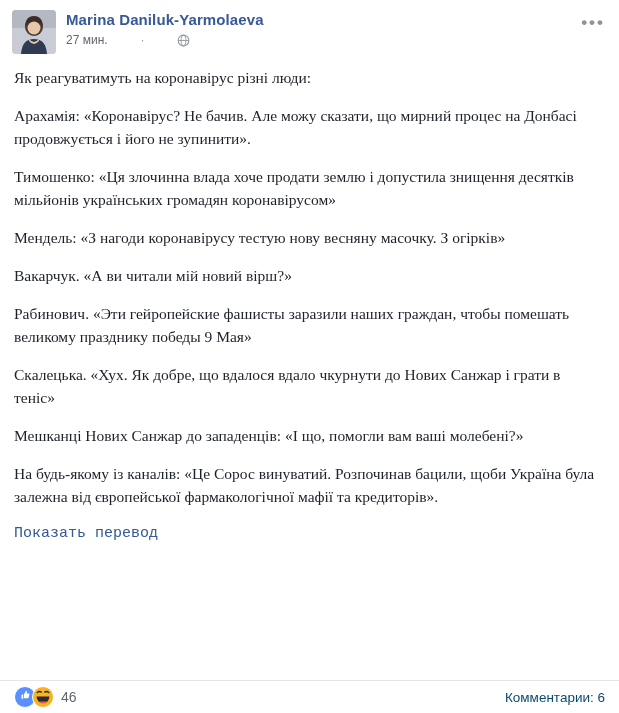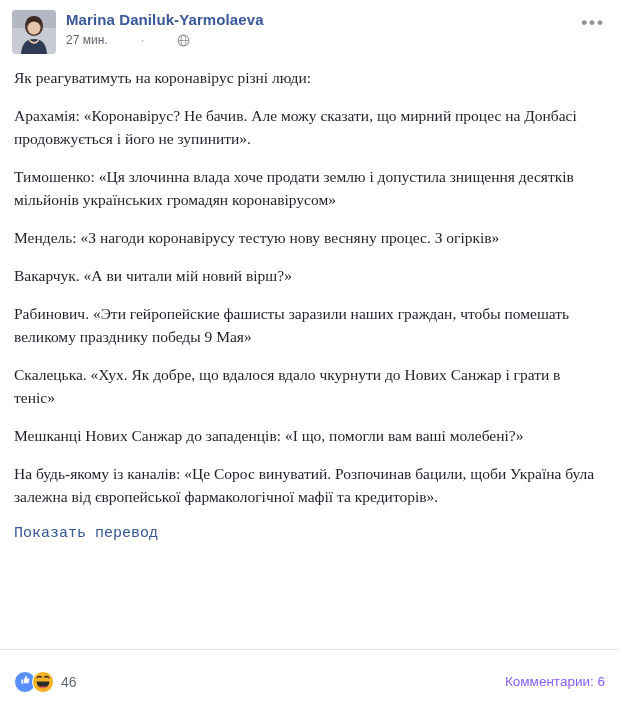--- a/index.html
+++ b/index.html
@@ -114,21 +114,21 @@
     font-family: Liberation Mono, monospace;
     margin-top: 2px;
     cursor: pointer;
   }
   
   .post-footer {
     position: absolute;
     left: 0;
     right: 0;
     bottom: 0;
-    height: 64px;
+    height: 33px;
     border-top: 1px solid #e5e5e5;
     display: flex;
     align-items: center;
     justify-content: space-between;
     padding: 0 14px;
     box-sizing: border-box;
   }
   .reactions {
     display: flex;
     align-items: center;
@@ -154,21 +154,21 @@
   .haha-badge {
     background: #f7b125;
     position: relative;
     overflow: hidden;
   }
   .count {
     color: #616770;
     font-size: 14px;
   }
   .comments-count {
-    color: #8b5cf6;
+    color: #0c4a6e;
     font-size: 13.5px;
   }
 </style>
 </head>
 <body>
 
 <div class="post">
 
   <div class="post-header">
 
@@ -201,21 +201,21 @@
       </div>
     </div>
 
     <div class="more-btn">•••</div>
   </div>
 
   <div class="post-body">
     <p>Як реагуватимуть на коронавірус різні люди:</p>
     <p>Арахамія: «Коронавірус? Не бачив. Але можу сказати, що мирний процес на Донбасі продовжується і його не зупинити».</p>
     <p>Тимошенко: «Ця злочинна влада хоче продати землю і допустила знищення десятків мільйонів українських громадян коронавірусом»</p>
-    <p>Мендель: «З нагоди коронавірусу тестую нову весняну процес. З огірків»</p>
+    <p>Мендель: «З нагоди коронавірусу тестую нову весняну масочку. З огірків»</p>
     <p>Вакарчук. «А ви читали мій новий вірш?»</p>
     <p>Рабинович. «Эти гейропейские фашисты заразили наших граждан, чтобы помешать великому празднику победы 9 Мая»</p>
     <p>Скалецька. «Хух. Як добре, що вдалося вдало чкурнути до Нових Санжар і грати в теніс»</p>
     <p>Мешканці Нових Санжар до западенців: «І що, помогли вам ваші молебені?»</p>
     <p>На будь-якому із каналів: «Це Сорос винуватий. Розпочинав бацили, щоби Україна була залежна від європейської фармакологічної мафії та кредиторів».</p>
     <span class="translate-link">Показать перевод</span>
   </div>
 
   <div class="post-footer">
     <div class="reactions">

